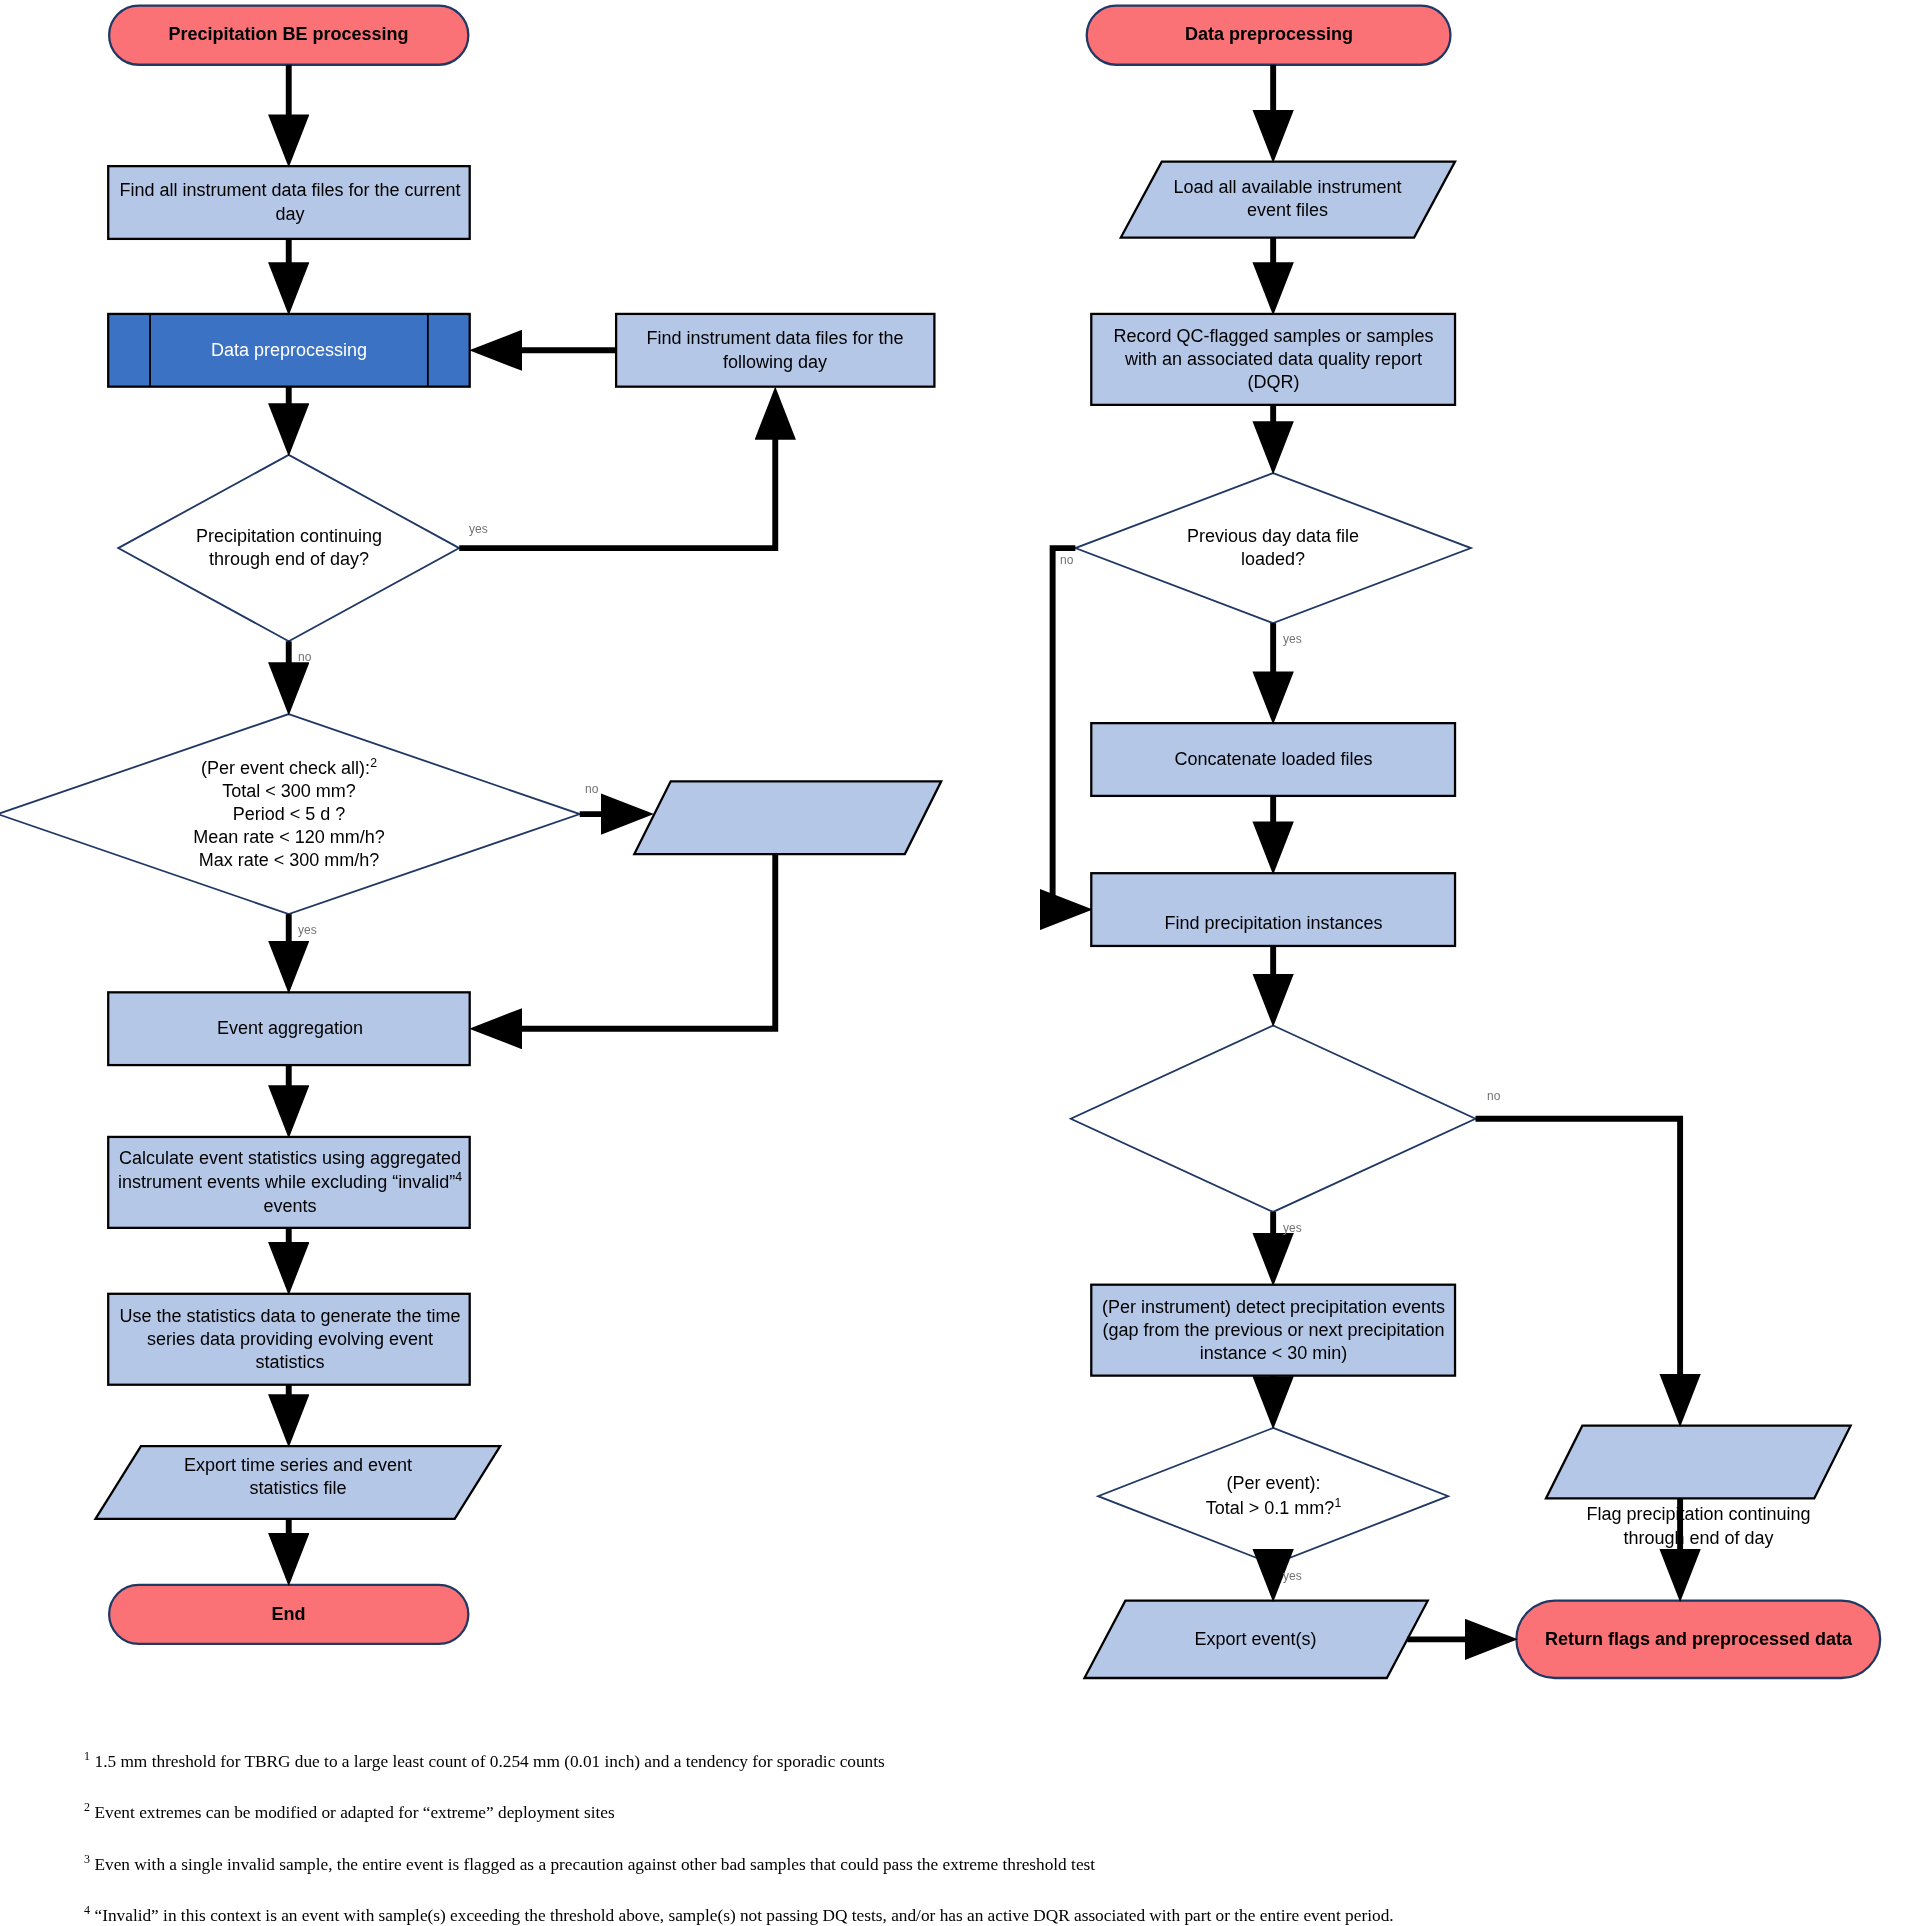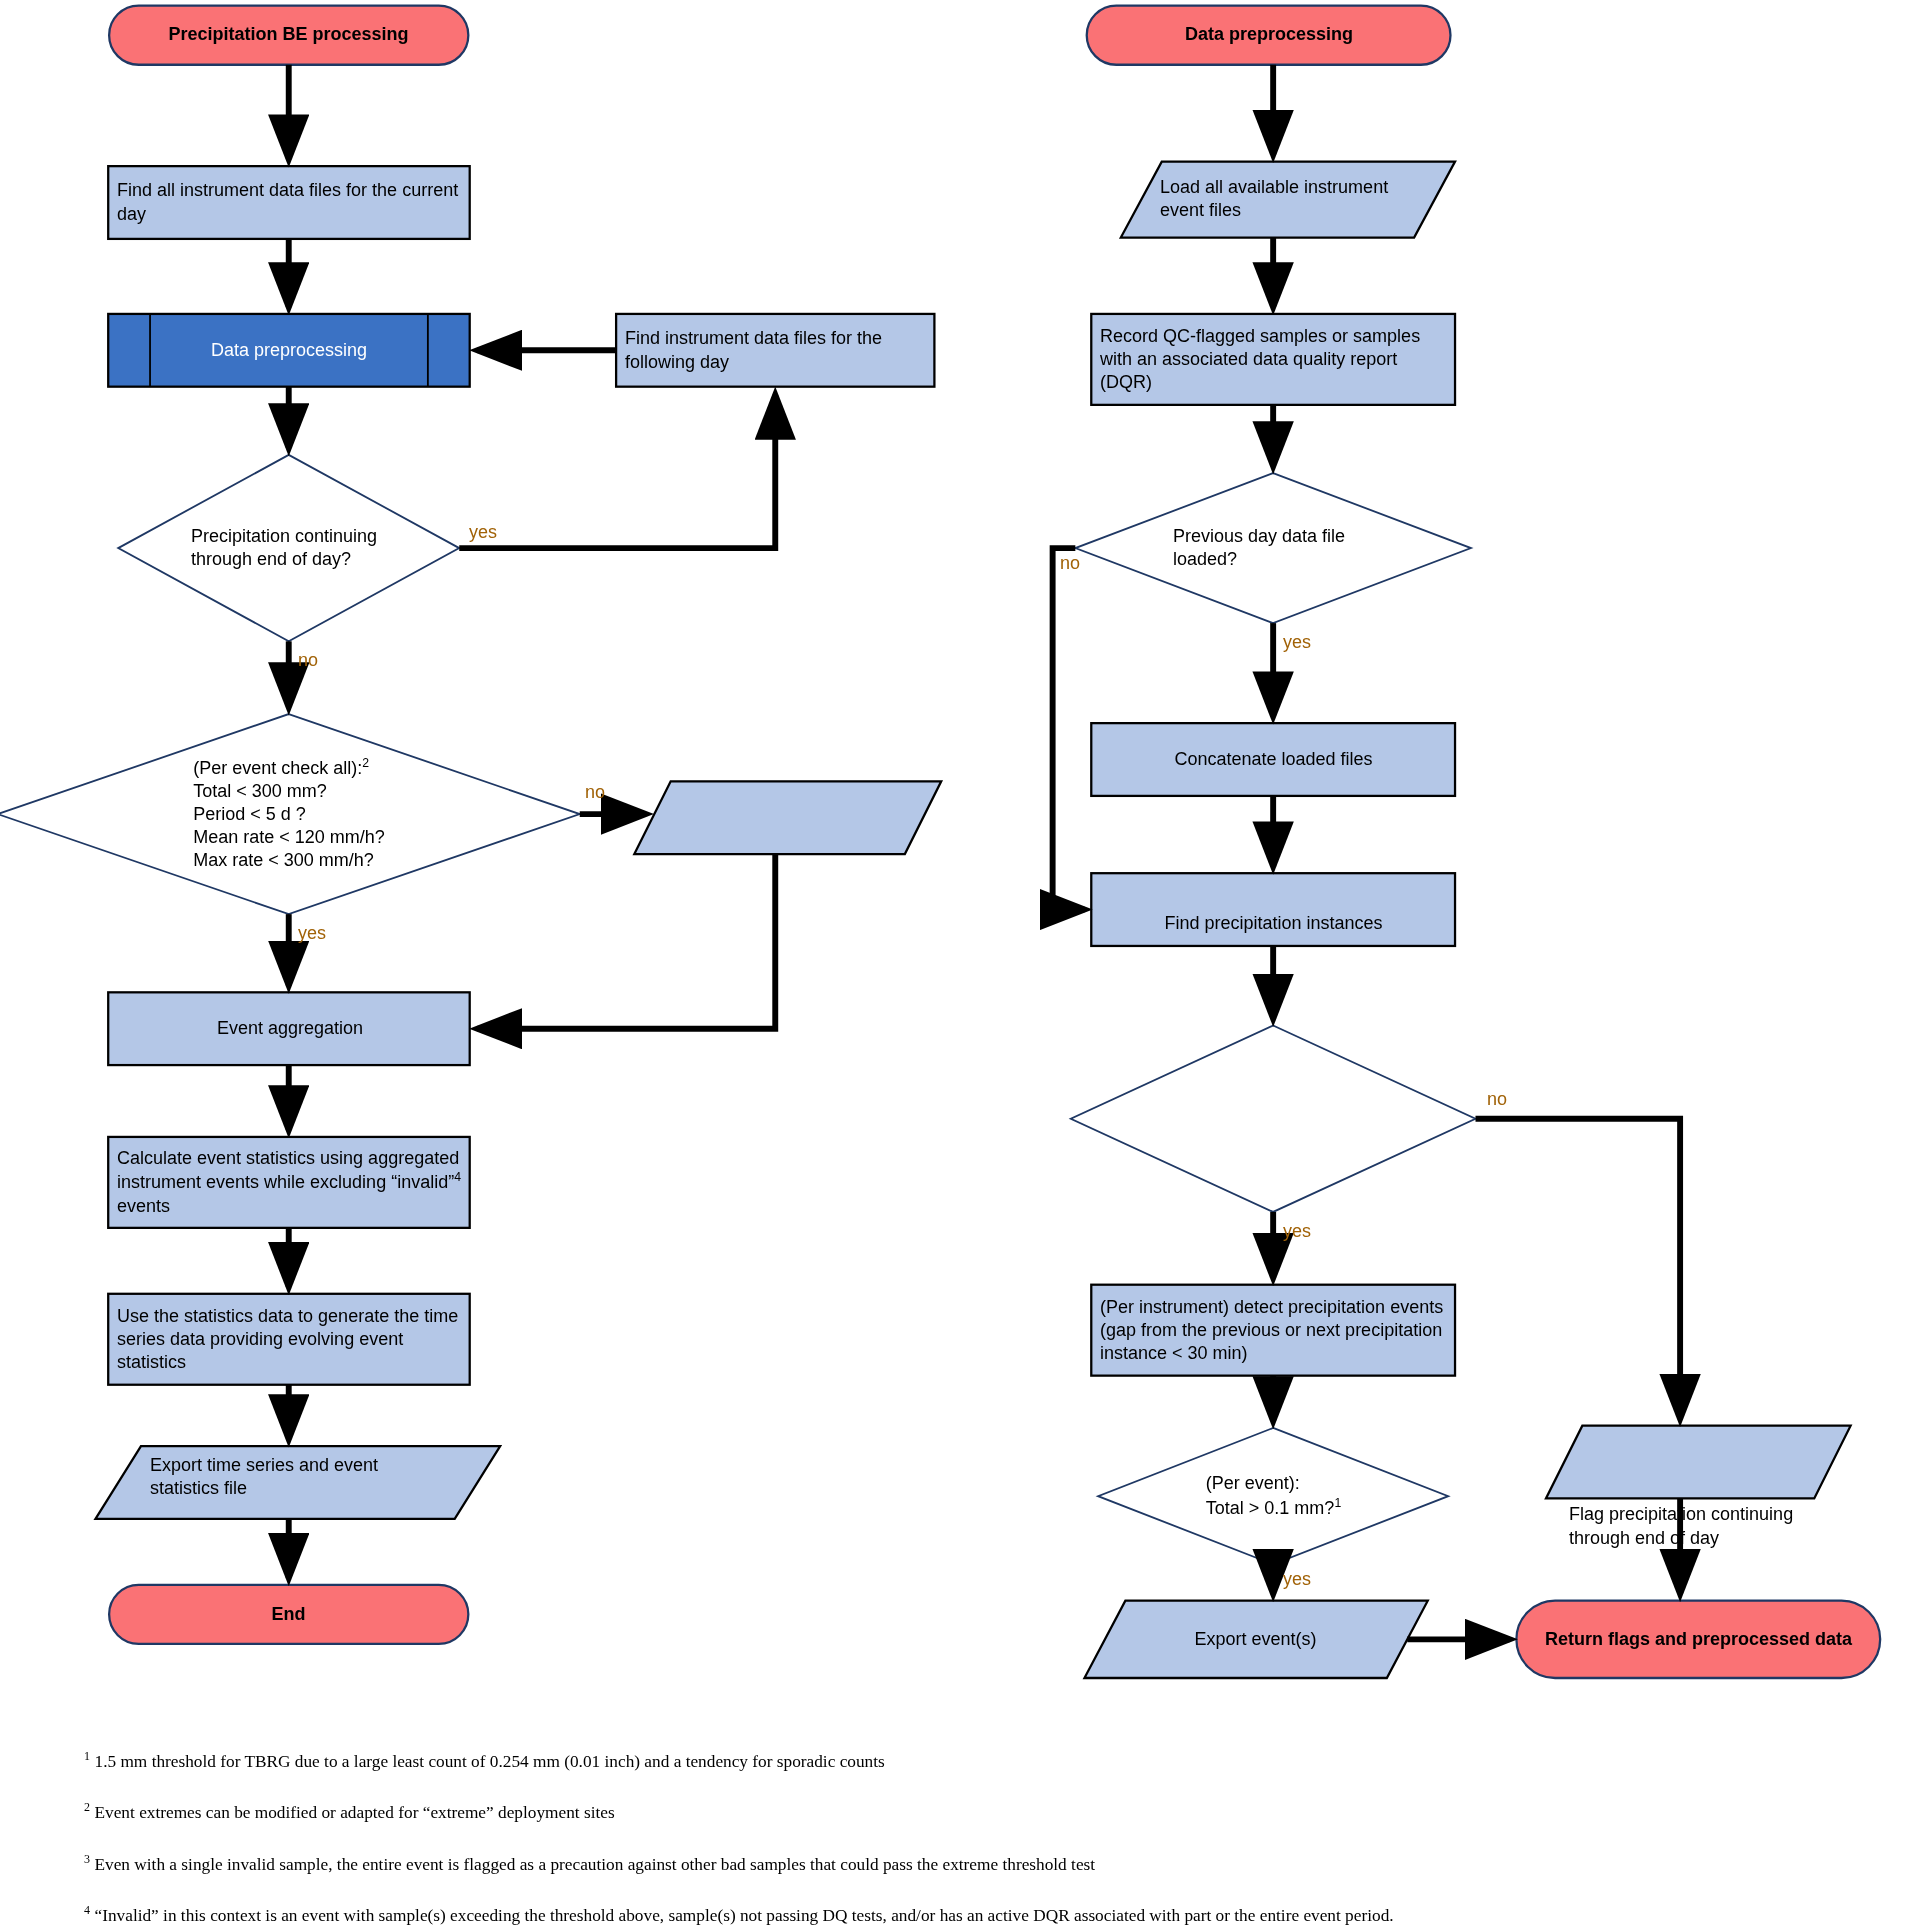--- a/index.html
+++ b/index.html
@@ -7,29 +7,29 @@
   #stage{position:relative;width:1912px;height:1926px;background:#fff;overflow:hidden;}
   svg#flow{position:absolute;left:0;top:0;width:1912px;height:1926px;}
   .shp-fill-blue{fill:#b4c7e7;stroke:#000000;stroke-width:5;}
   .shp-fill-darkblue{fill:#3b72c4;stroke:#000000;stroke-width:5;}
   .shp-fill-red{fill:#fa7275;stroke:#1f3864;stroke-width:5;}
   .shp-diamond{fill:#ffffff;stroke:#1f3864;stroke-width:4;}
   .conn{stroke:#000000;stroke-width:13;fill:none;}
   .subline{stroke:#000000;stroke-width:4;fill:none;}
   .node-text{
     position:absolute;display:flex;align-items:center;justify-content:center;
-    line-height:1.28;color:#000;
+    text-align:center;line-height:1.28;color:#000;
     font-family:"Liberation Sans",sans-serif;font-size:18px;
     pointer-events:none;
   }
   .node-text.bold{font-weight:bold;}
   .node-text.white{color:#ffffff;}
   .edge-label{
     position:absolute;font-family:"Liberation Sans",sans-serif;
-    font-size:18px;color:#a16207;white-space:nowrap;
+    font-size:12px;color:#737373;white-space:nowrap;
   }
   .footnotes{
     position:absolute;left:84px;top:1749px;width:1787px;
     font-family:"Liberation Serif",serif;font-size:17.3px;color:#000;
   }
   .footnote{margin:0 0 28px 0;line-height:1.25;white-space:nowrap;}
   .fn-marker{font-size:12px;vertical-align:super;margin-right:4.5px;}
   sup{font-size:0.68em;}
 </style>
 </head>

